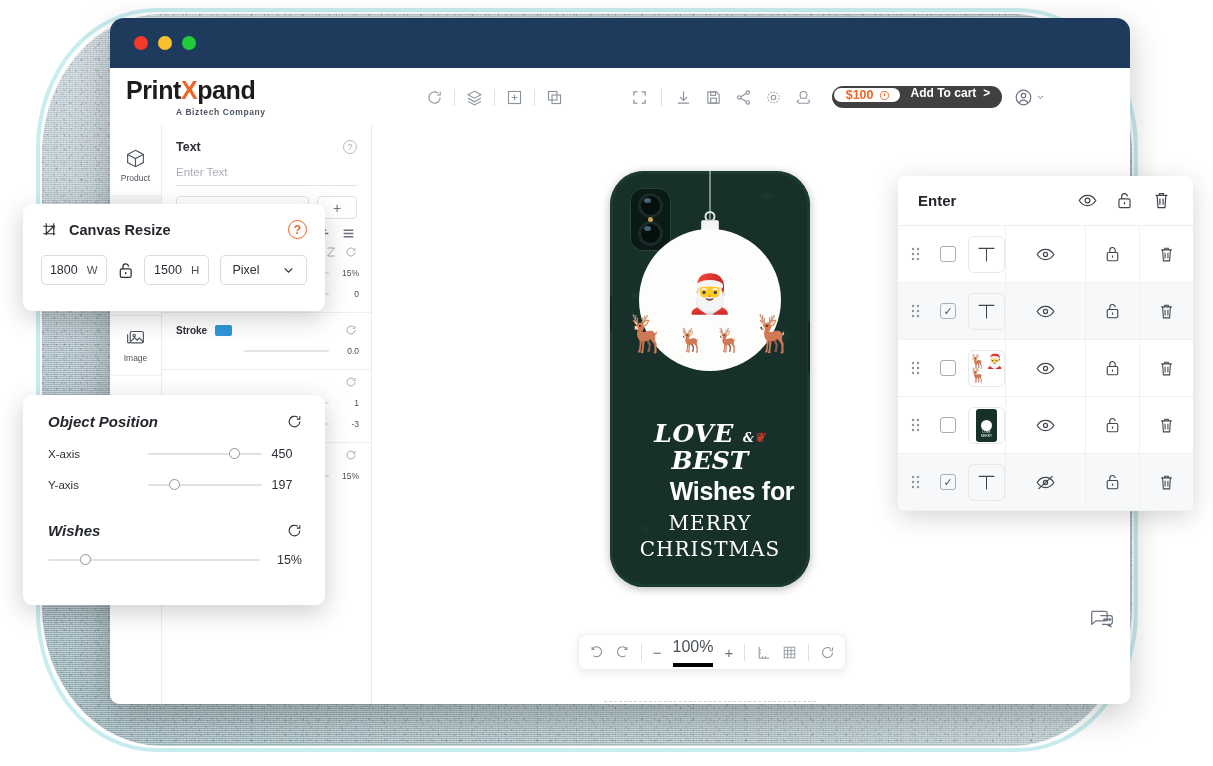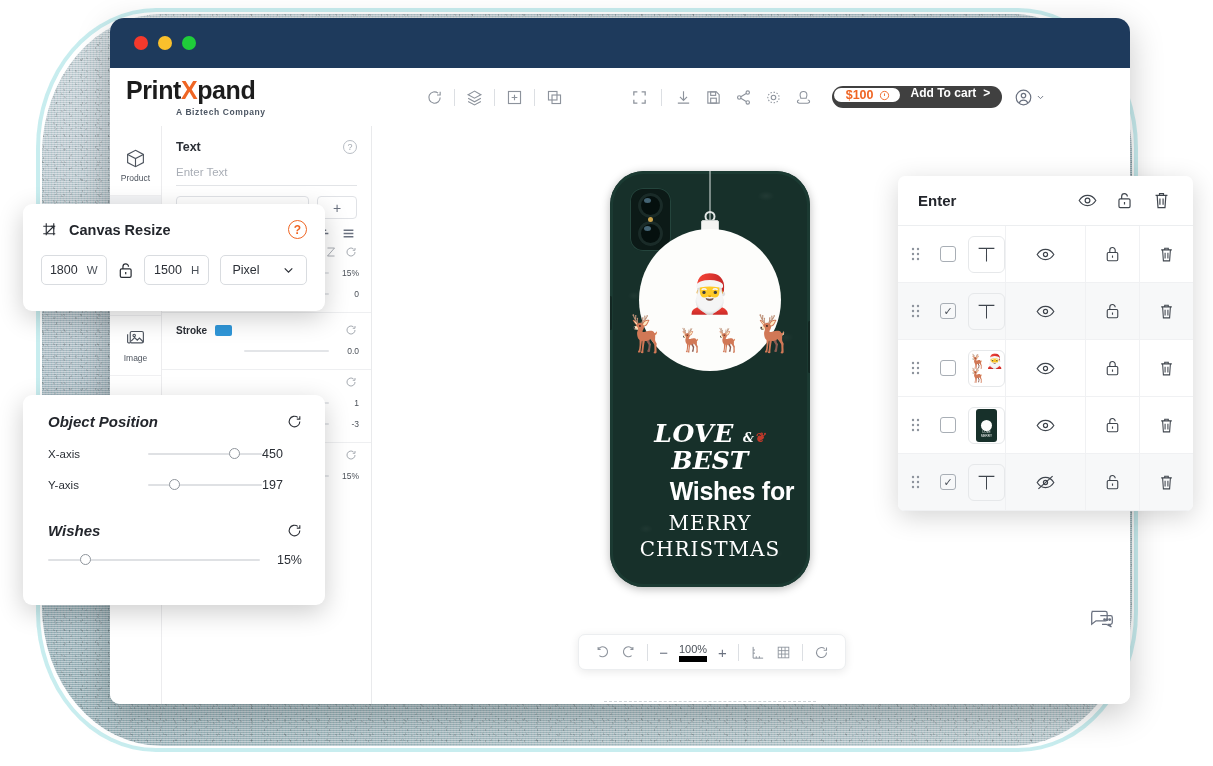--- a/index.html
+++ b/index.html
@@ -205,21 +205,21 @@
 
   
   #bottombar{
     position:absolute; left:206px; bottom:34px; width:268px; height:36px;
     background:#fff; border:1px solid #eceef0; border-radius:7px;
     box-shadow:0 2px 10px rgba(0,0,0,.09);
     display:flex; align-items:center; justify-content:center; gap:11px;
     color:#8d939c;
   }
   #bottombar .gl{ width:15px; height:15px; }
-  #zoomval{ font-size:11px; color:#4b5159; border-bottom:6px solid #000000; padding-bottom:1px; }
+  #zoomval{ font-size:16px; color:#4b5159; border-bottom:4px solid #000000; padding-bottom:7px; }
   #bottombar .pm{ font-size:15px; color:#6b7280; }
 
   
   #chatbubble{ position:absolute; right:14px; bottom:72px; width:28px; height:24px; color:#6b7280; }
 
   
   #ctas{ position:absolute; right:12px; bottom:24px; display:flex; gap:12px; }
   .cta{
     height:26px; padding:0 14px; border-radius:5px; display:flex; align-items:center;
     font-size:11.5px; font-weight:bold; background:#fff;
@@ -302,21 +302,21 @@
   }
   #objpos .sechd{ display:flex; align-items:center; }
   #objpos .sechd .tt{ flex:1; font-size:15px; font-weight:bold; color:#23262c;font-style:italic; }
   #objpos .sechd .rs{ width:15px; height:15px; color:#2b2f36; }
   .oprow{ display:flex; align-items:center; margin-top:17px; }
   .oprow .nm{ width:100px; font-size:11.5px; color:#2b2f36; }
   .oprow .sl{ flex:1; position:relative; height:14px; }
   .oprow .sl .trk{ position:absolute; top:6px; left:0; right:0; height:2px; background:#dfe1e4; border-radius:2px; }
   .oprow .sl .kn{ position:absolute; top:1px; width:11px; height:11px; border-radius:50%;
                   background:#fff; border:1.3px solid #8f959c; }
-  .oprow .vl{ width:40px; text-align:left; font-size:12.5px; color:#2b2f36; }
+  .oprow .vl{ width:40px; text-align:center; font-size:12.5px; color:#2b2f36; }
   #objpos .opacity-hd{ margin-top:30px; }
   #opacityrow{ display:flex; align-items:center; margin-top:14px; }
   #opacityrow .sl{ flex:1; position:relative; height:14px; }
   #opacityrow .sl .trk{ position:absolute; top:6px; left:0; right:0; height:2px; background:#dfe1e4; border-radius:2px; }
   #opacityrow .sl .kn{ position:absolute; top:1px; width:11px; height:11px; border-radius:50%;
                        background:#fff; border:1.3px solid #8f959c; }
   #opacityrow .vl{ width:42px; text-align:right; font-size:12.5px; color:#2b2f36; }
 </style>
 </head>
 <body>

